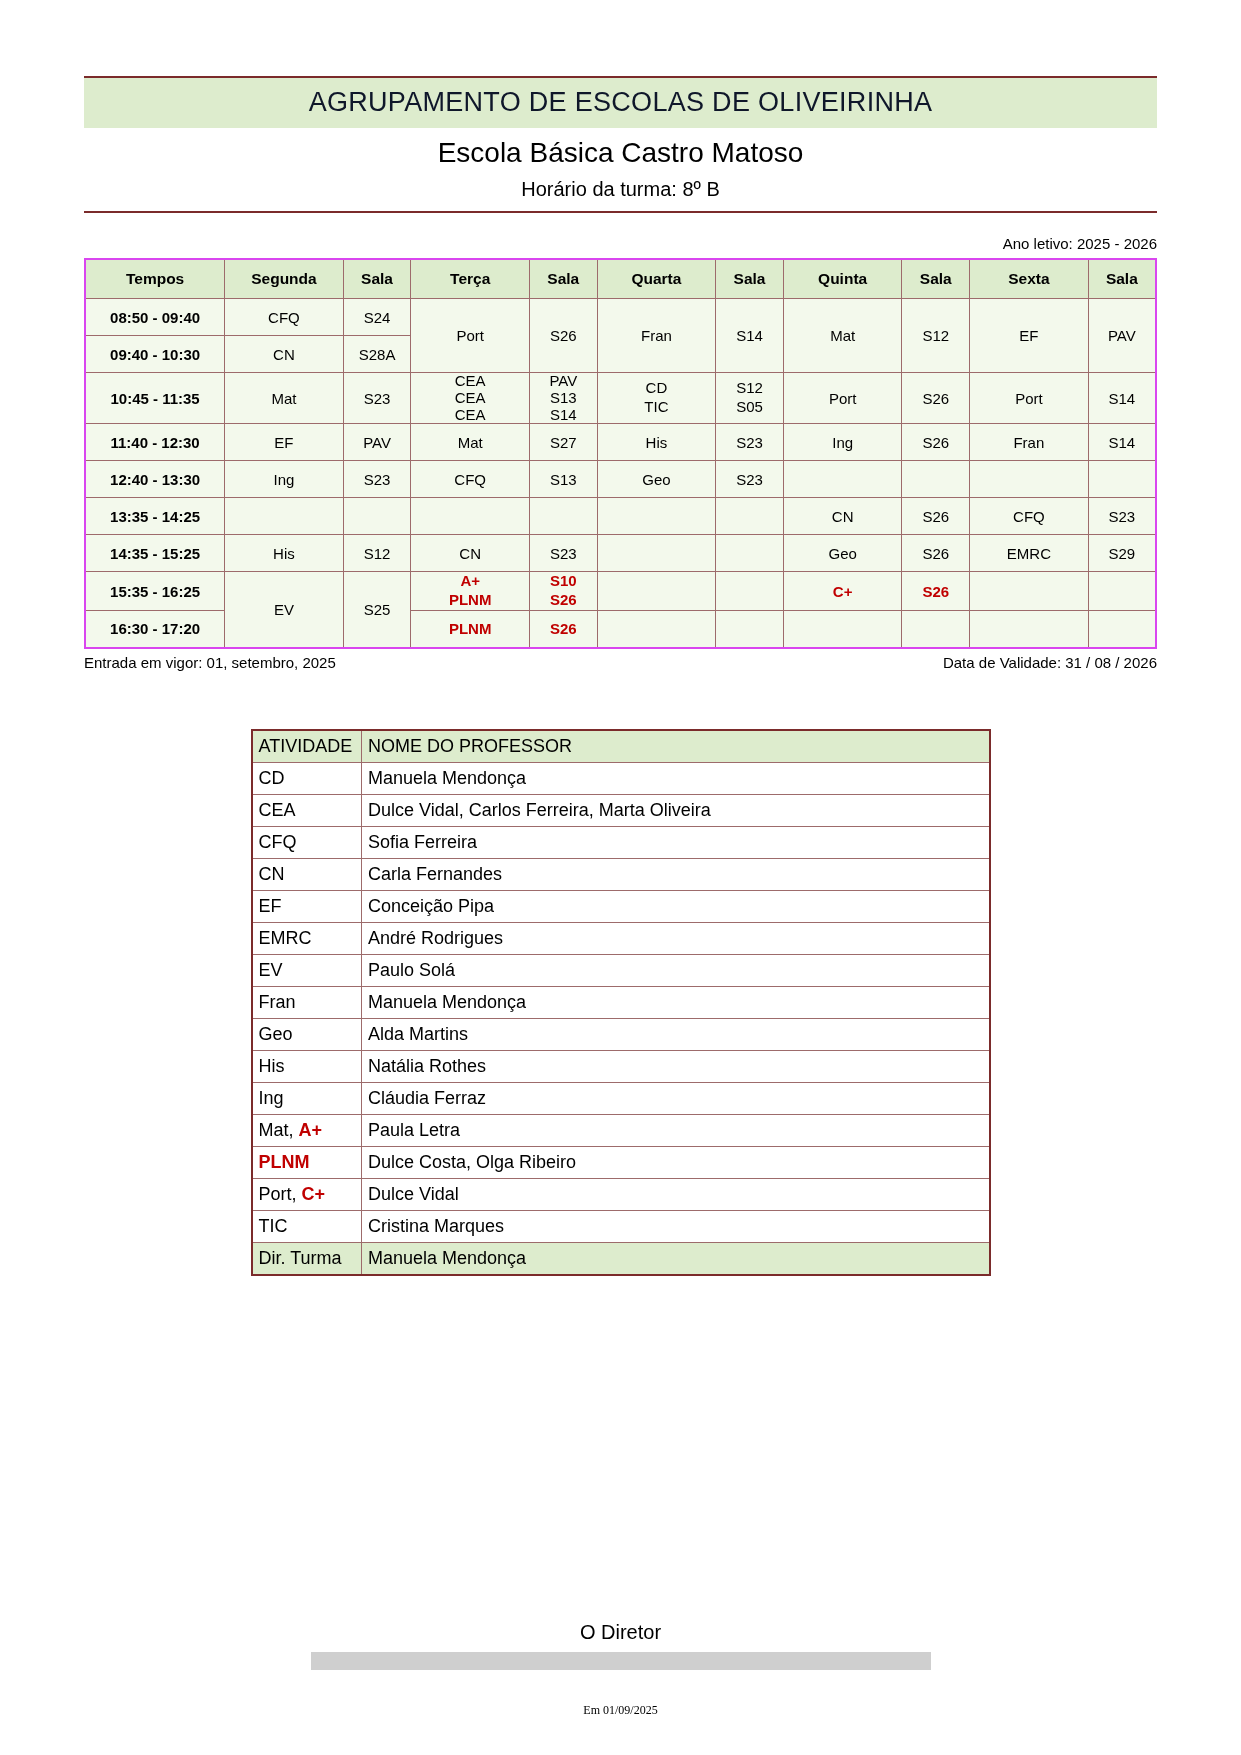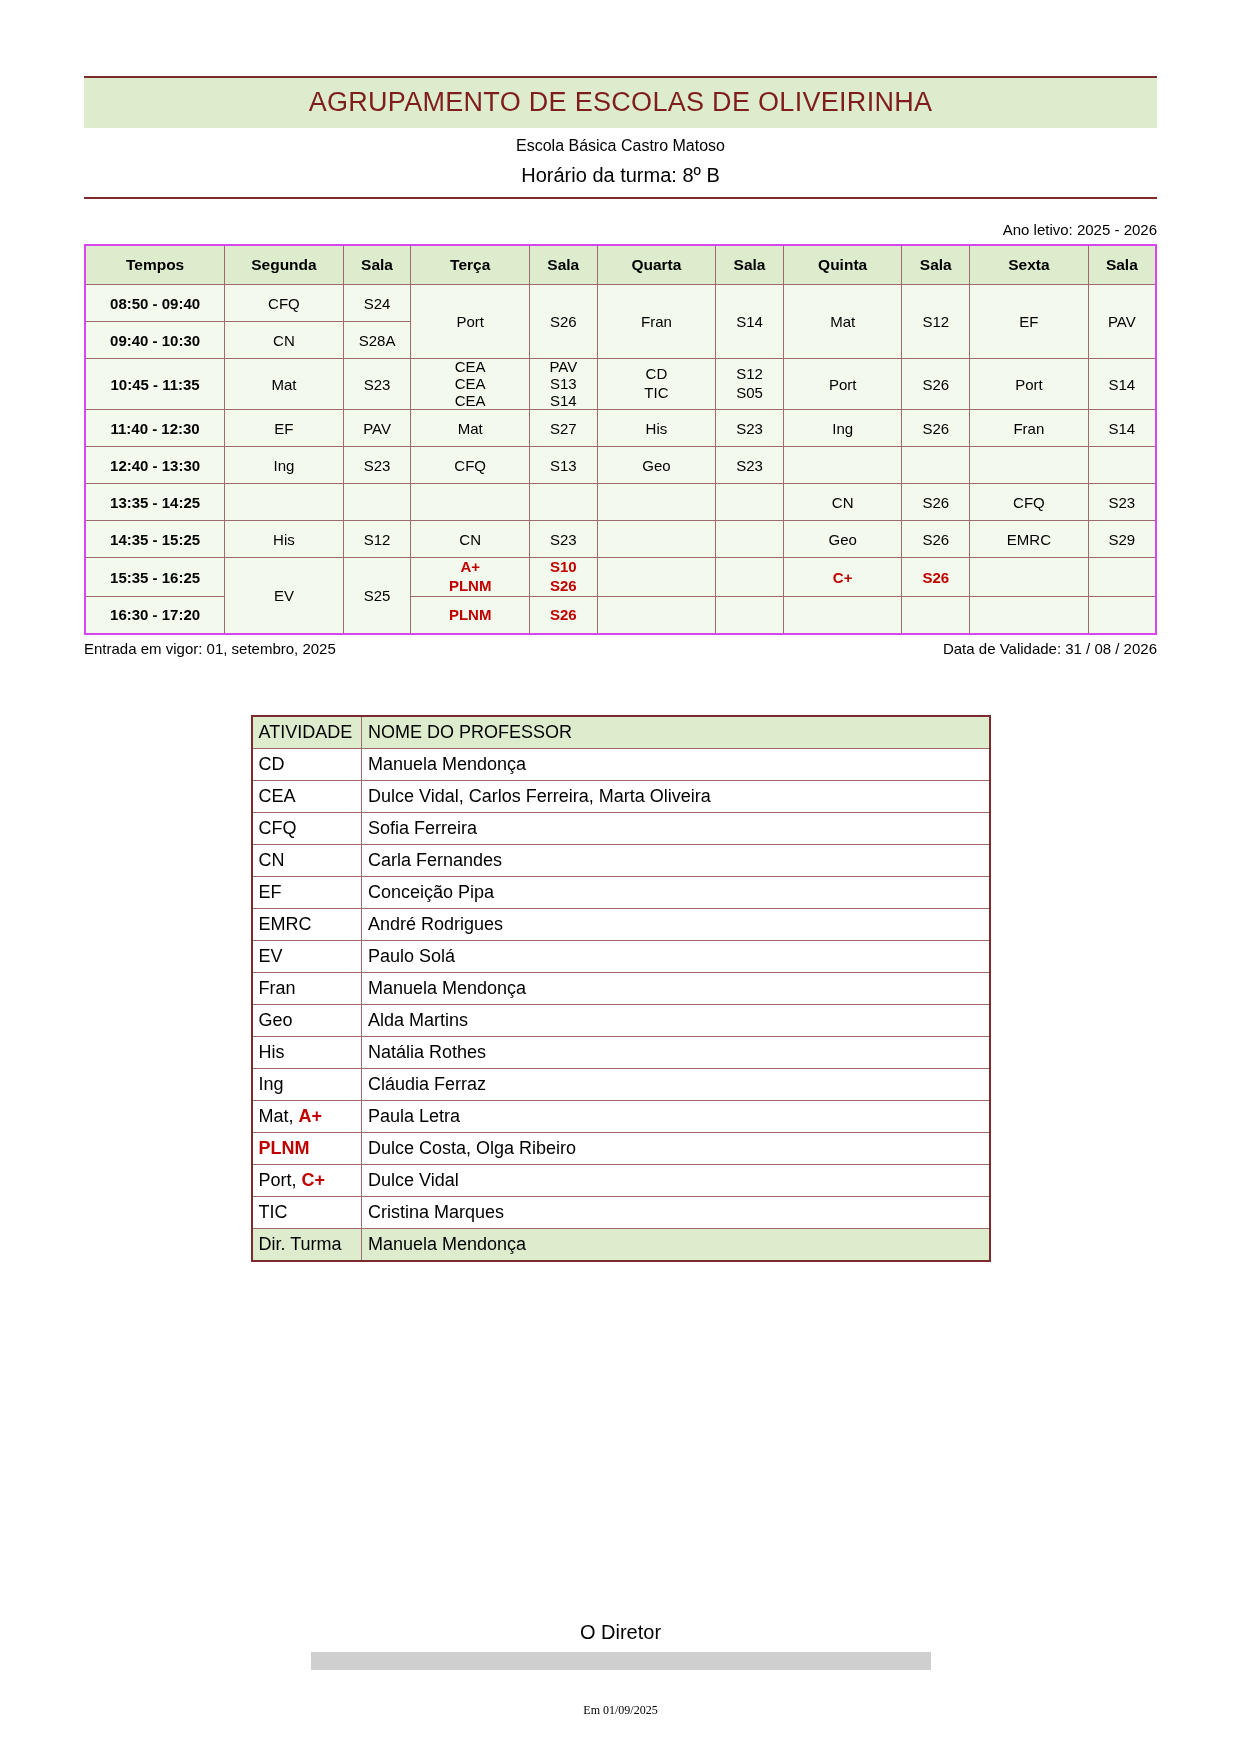--- a/index.html
+++ b/index.html
@@ -28,25 +28,25 @@
     border-top: 2px solid #7b2b2b;
     border-bottom: 2px solid #7b2b2b;
     padding: 0;
   }
   .header-title {
     background: #ddeccd;
     text-align: center;
     font-size: 27px;
     letter-spacing: 0.3px;
     padding: 9px 0 10px 0;
-    color: #7f1d1d;
+    color: #0f172a;
   }
   .header-sub1 {
     text-align: center;
-    font-size: 16px;
+    font-size: 28px;
     padding: 9px 0 2px 0;
   }
   .header-sub2 {
     text-align: center;
     font-size: 20px;
     padding: 7px 0 10px 0;
   }
 
   
   .ano-letivo {

